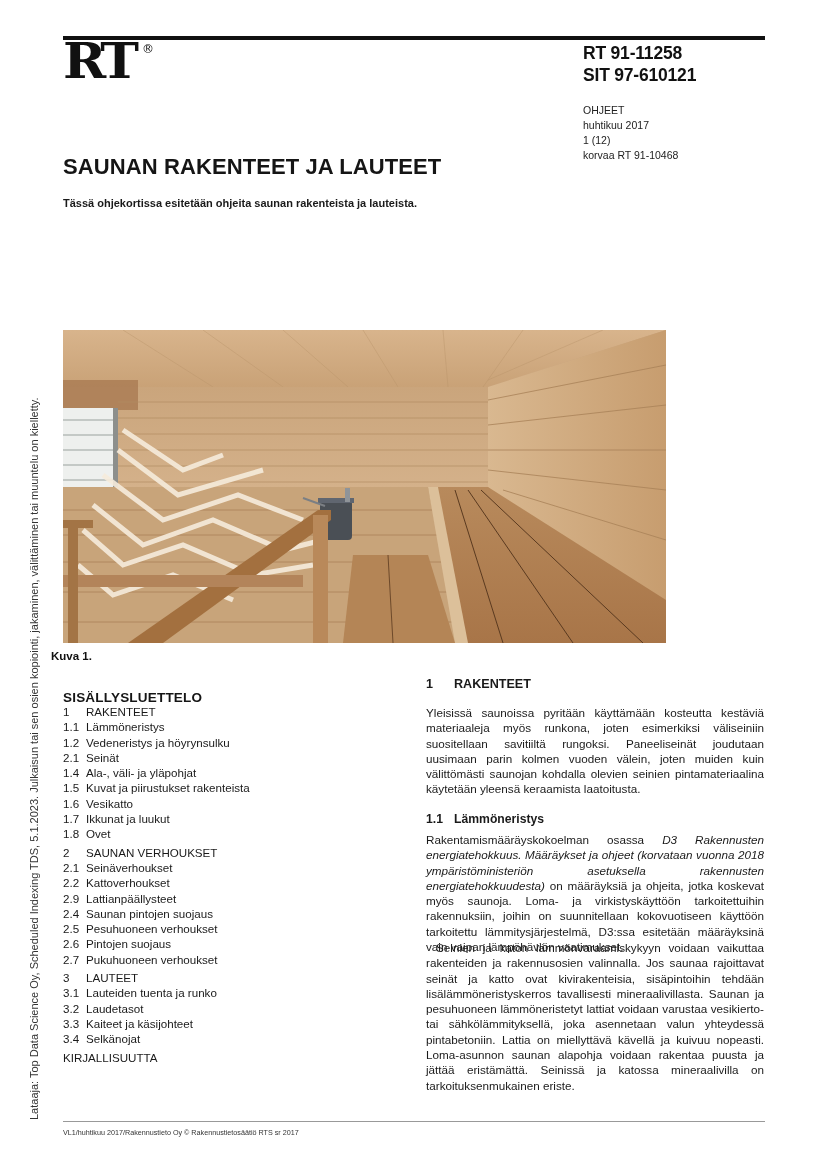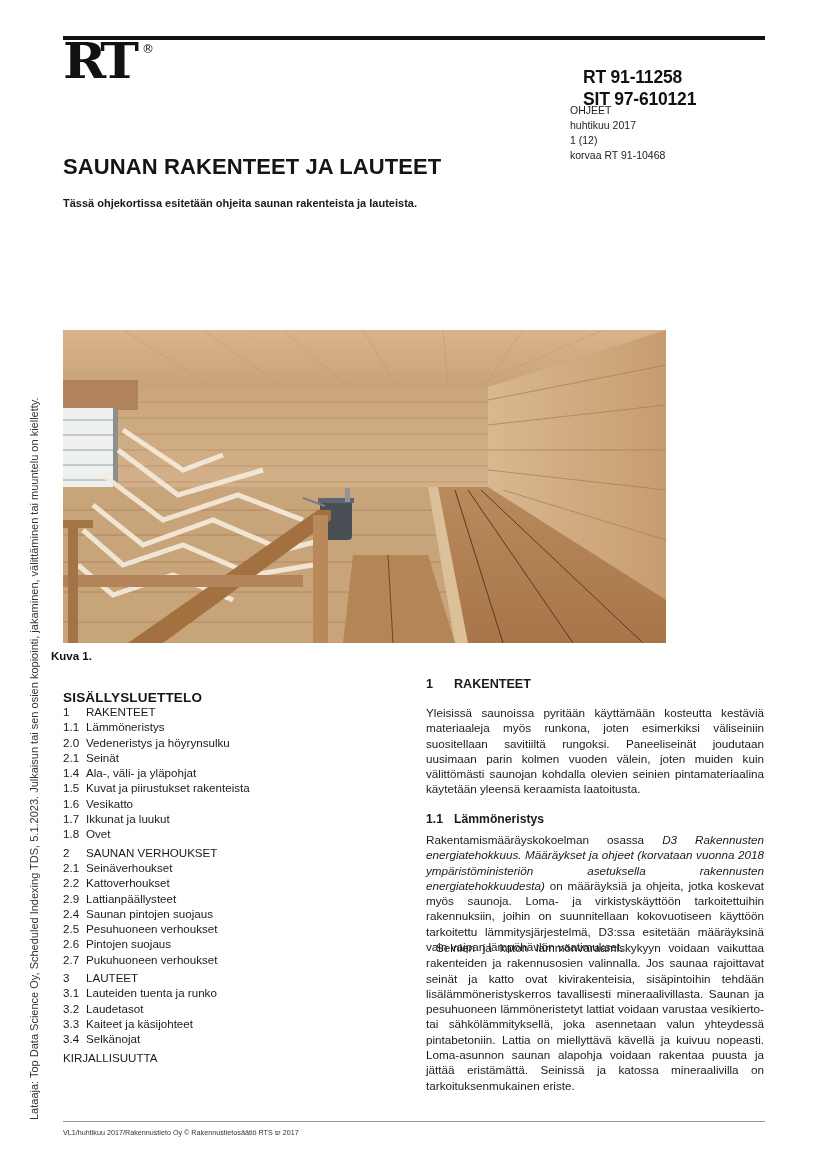--- a/index.html
+++ b/index.html
@@ -4,22 +4,22 @@
 <style>
   html, body { margin: 0; padding: 0; background: #ffffff; }
   body { width: 827px; height: 1169px; position: relative; overflow: hidden;
          font-family: "DejaVu Sans", "Liberation Sans", sans-serif; color: #1a1a1a; }
   .top-rule { position: absolute; left: 63px; top: 36px; width: 702px; height: 4px; background: #111; }
   .logo { position: absolute; left: 63px; top: 38px; font-family: "DejaVu Serif", "Liberation Serif", serif;
           font-weight: bold; font-size: 52px; line-height: 48px; letter-spacing: -5px; color: #111;
           transform: scaleY(0.95); transform-origin: top left; }
   .logo-reg { position: absolute; left: 142px; top: 42px; font-size: 12px; color: #111; font-family: "DejaVu Sans", sans-serif; }
   .doc-ids { position: absolute; left: 583px; top: 42px; font-weight: bold; font-size: 17.5px; line-height: 22px; color: #111;
-             font-family: "Liberation Sans", sans-serif; letter-spacing: -0.2px; margin-top: 24px; }
-  .meta { position: absolute; left: 570px; top: 103px; font-size: 10.5px; line-height: 15px; color: #222;
+             font-family: "Liberation Sans", sans-serif; letter-spacing: -0.2px; }
+  .meta { position: absolute; left: 583px; top: 103px; font-size: 10.5px; line-height: 15px; color: #222;
           font-family: "Liberation Sans", sans-serif; }
   .title { position: absolute; left: 63px; top: 154px; font-weight: bold; font-size: 22px; color: #151515;
            font-family: "Liberation Sans", sans-serif; letter-spacing: 0.1px; }
   .intro { position: absolute; left: 63px; top: 197px; font-size: 11px; color: #1a1a1a; font-family: "Liberation Sans", sans-serif; font-weight: bold; }
   .photo { position: absolute; left: 63px; top: 330px; width: 603px; height: 313px; overflow: hidden; background: #c9a47e; }
   .photo svg { display: block; }
   .caption { position: absolute; left: 51px; top: 650px; font-size: 11.5px; font-weight: bold; color: #111;
              font-family: "Liberation Sans", sans-serif; }
   .toc-title { position: absolute; left: 63px; top: 678px; font-weight: bold; font-size: 13.5px; color: #151515;
                font-family: "Liberation Sans", sans-serif; letter-spacing: 0.2px; margin-top: 12px; }
@@ -179,21 +179,21 @@
 <div class="toc" id="toc">
     <div class="row section">
       <span class="num">1</span>
       <span>RAKENTEET</span>
     </div>
     <div class="row">
       <span class="num">1.1</span>
       <span>Lämmöneristys</span>
     </div>
     <div class="row">
-      <span class="num">2.0</span>
+      <span class="num">1.2</span>
       <span>Vedeneristys ja höyrynsulku</span>
     </div>
     <div class="row">
       <span class="num">2.1</span>
       <span>Seinät</span>
     </div>
     <div class="row">
       <span class="num">1.4</span>
       <span>Ala-, väli- ja yläpohjat</span>
     </div>

